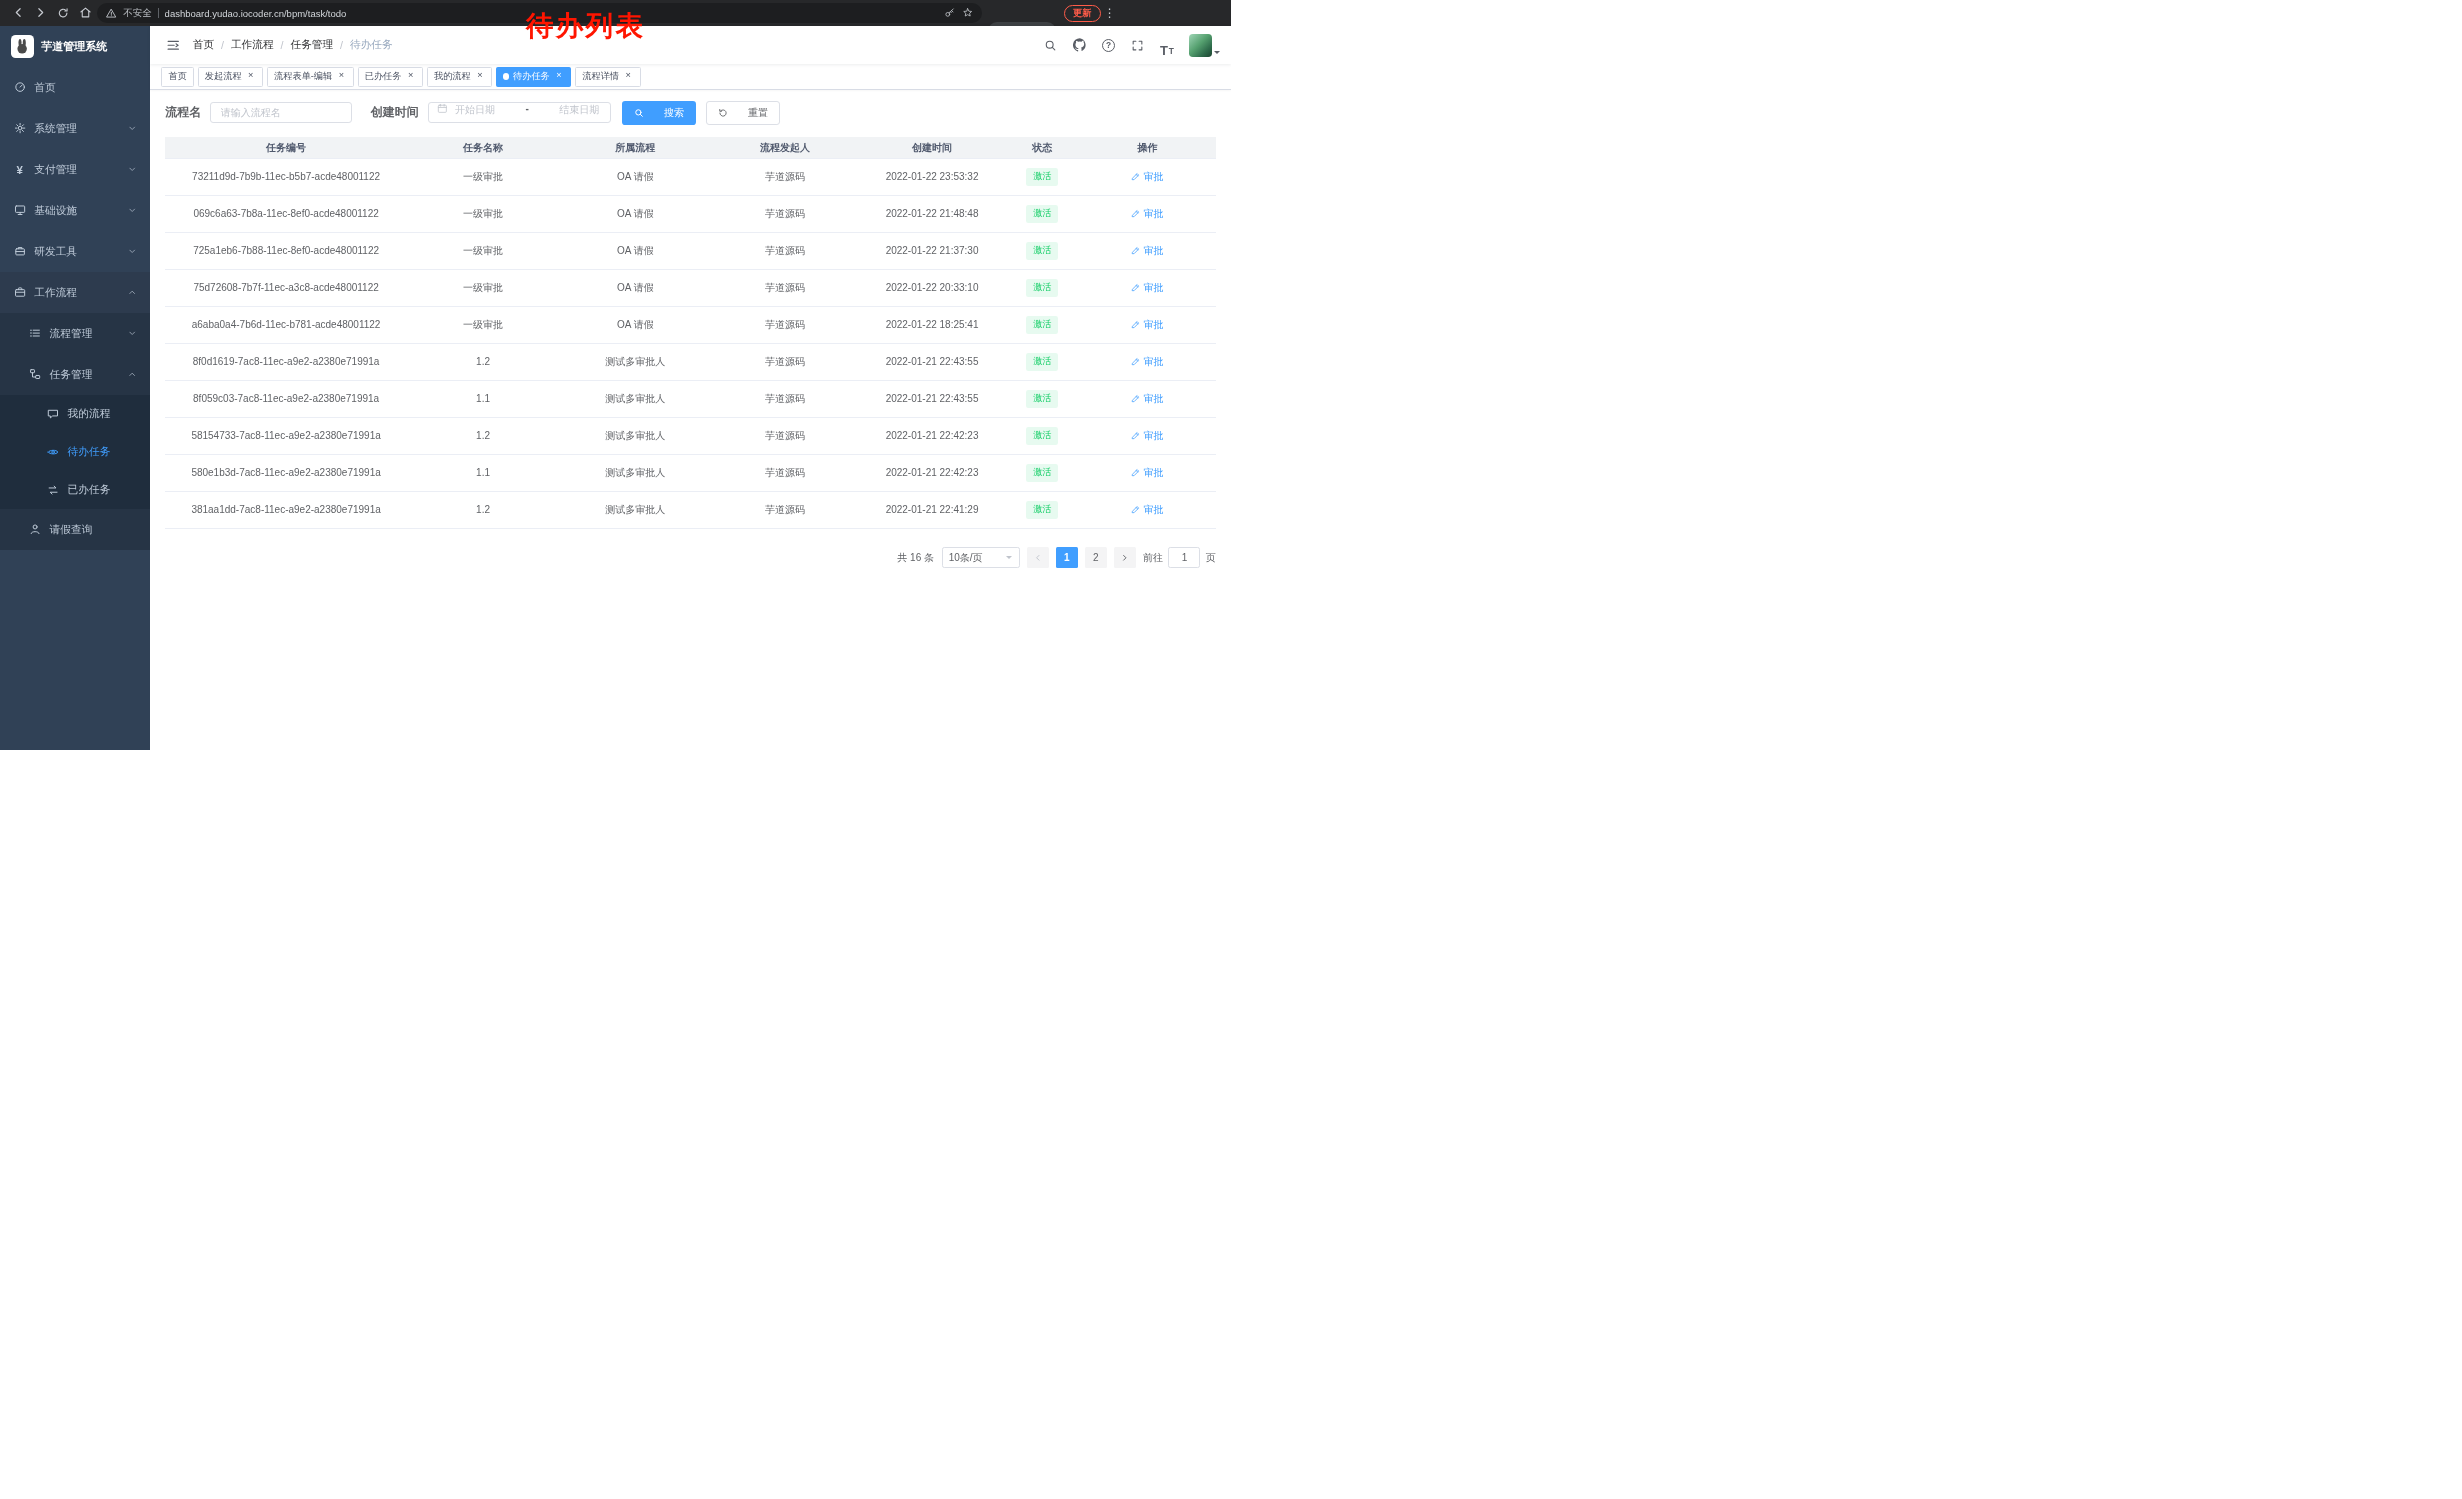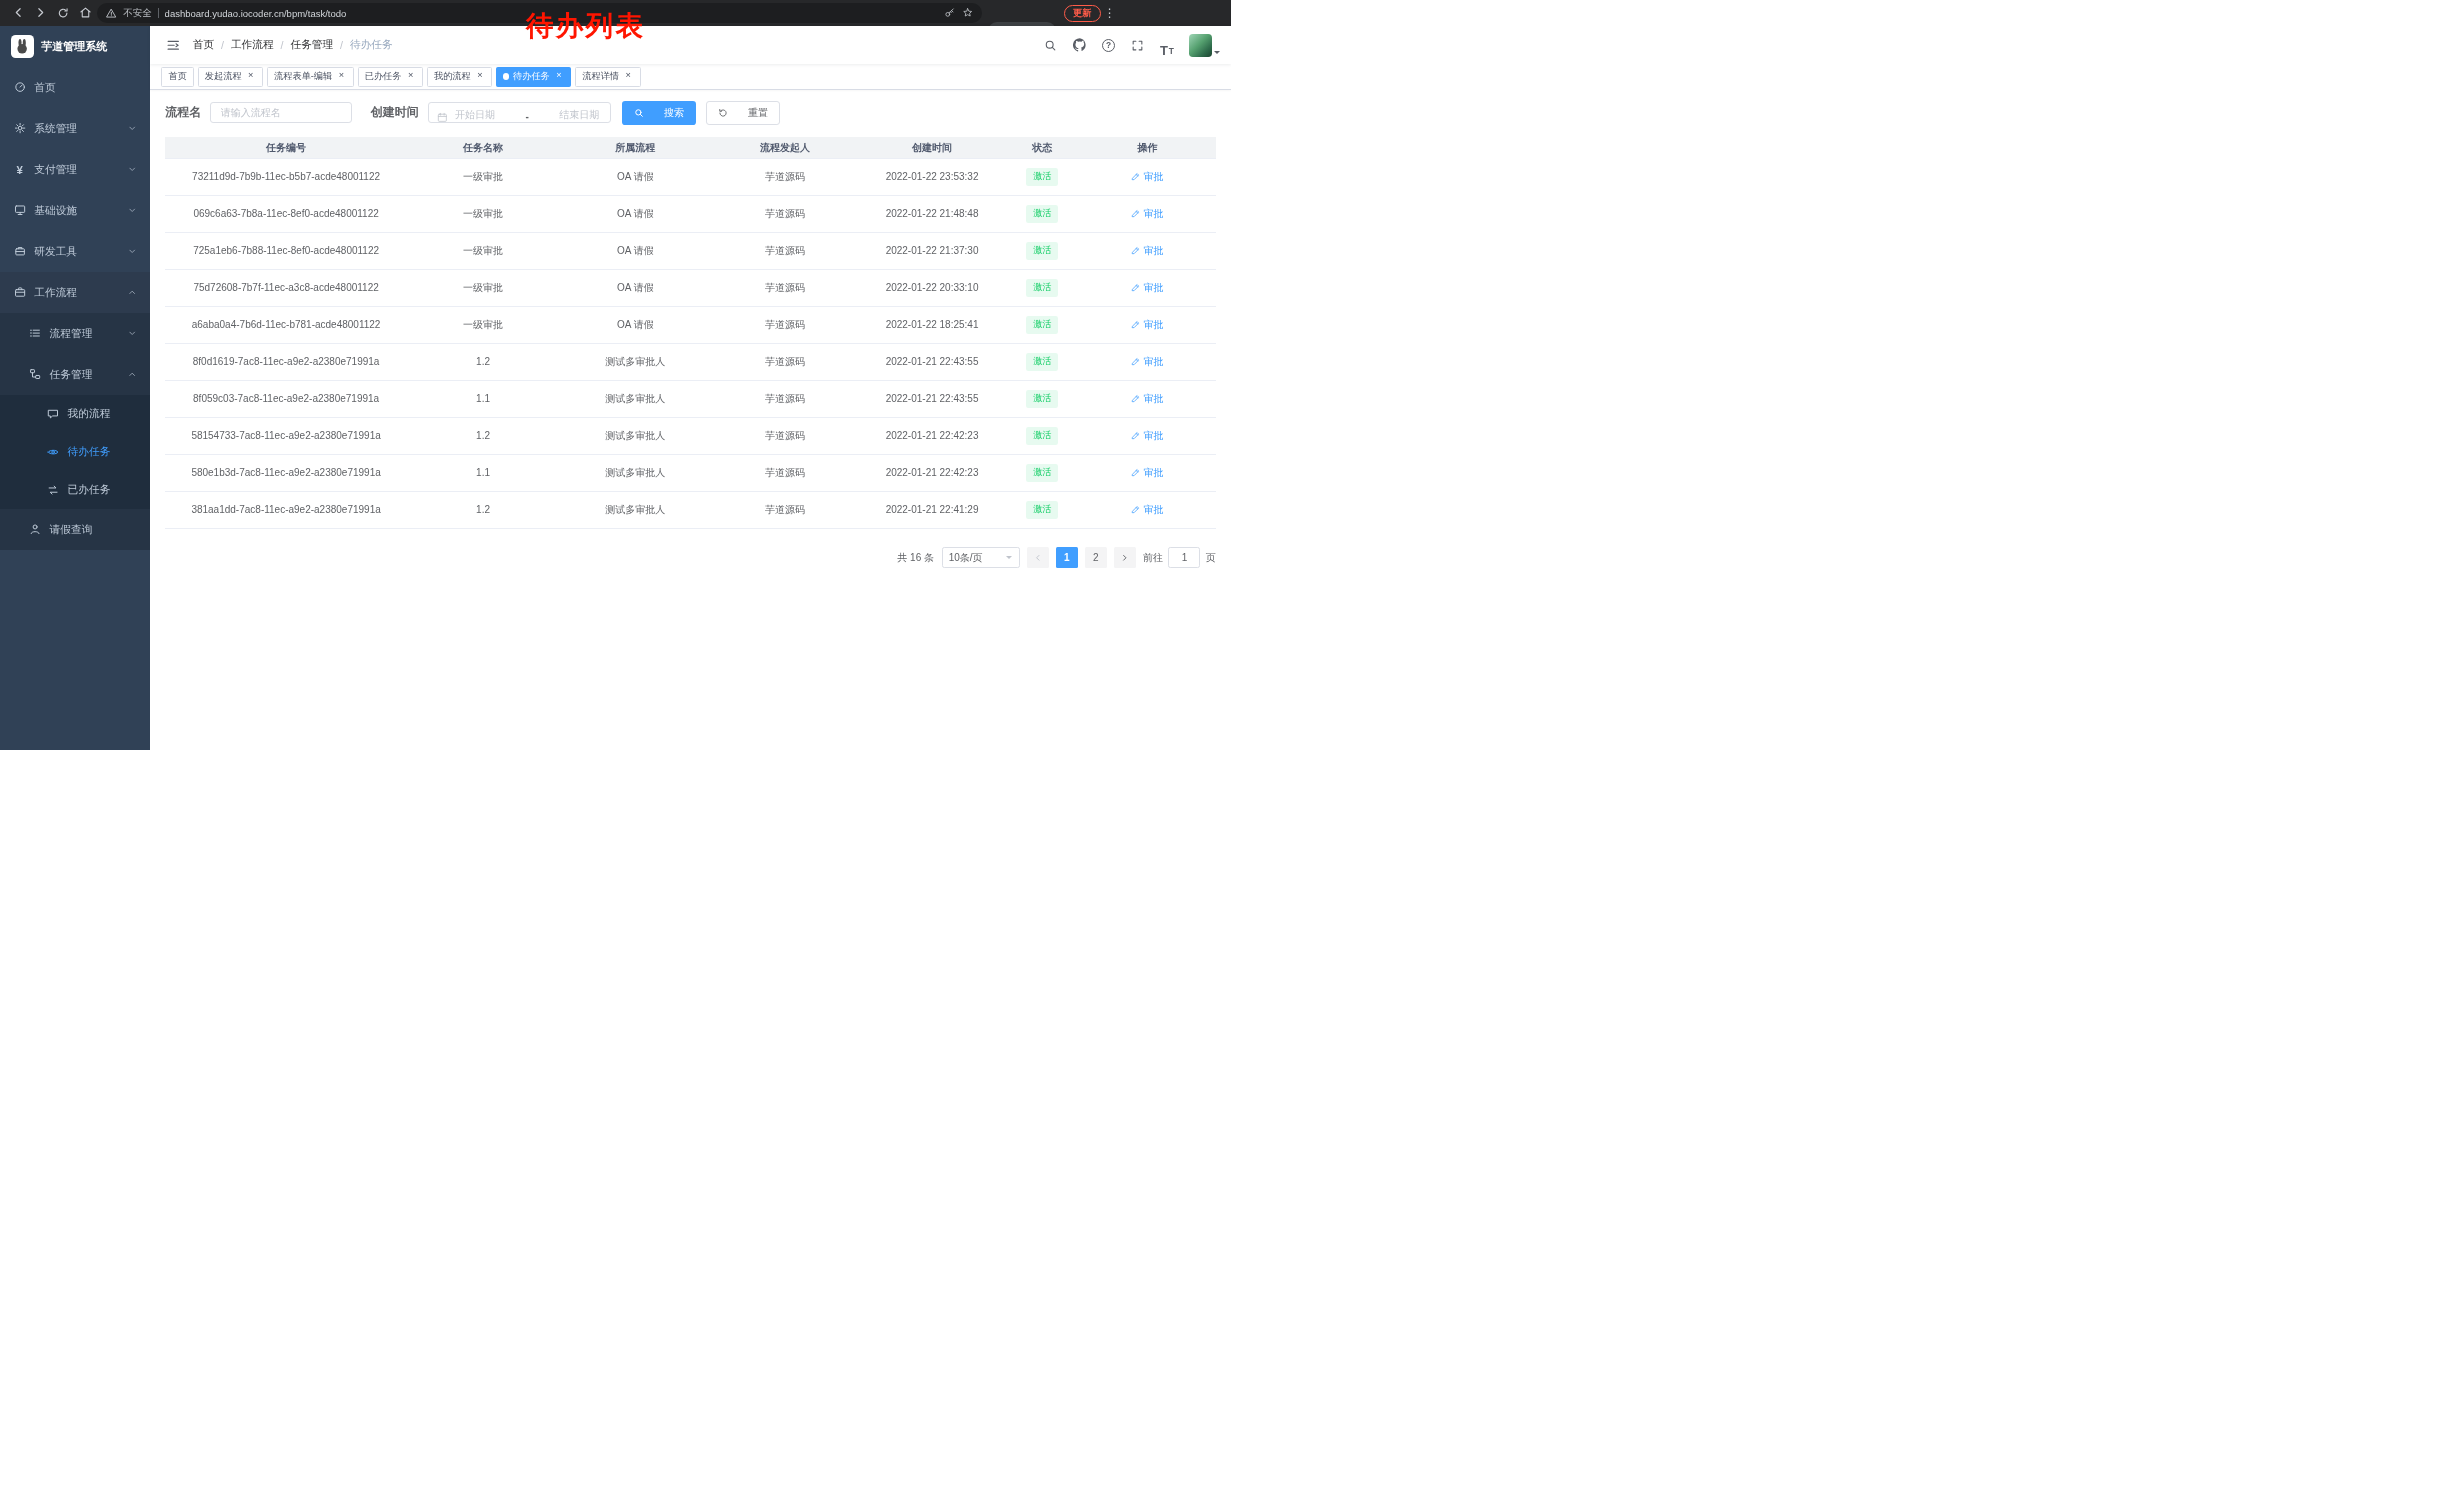--- a/index.html
+++ b/index.html
@@ -69,21 +69,21 @@
   .tag.active { background:var(--accent,#409eff); border-color:var(--accent,#409eff); color:#fff; }
   .tag-close { font-size:9.2px; width:10.7px; height:10.7px; line-height:9.2px; text-align:center; border-radius:50%; }
 
   
   .content { flex:1; padding:10.7px 15.3px 0; }
   .filter-row { display:flex; align-items:center; margin-bottom:12.2px; }
   .f-label { font-size:12px; font-weight:700; color:#606266; margin-right:9.2px; white-space:nowrap; }
   .ipt { height:21px; border:0.8px solid #dcdfe6; border-radius:3.1px; background:#fff; }
   .name-ipt { width:142px; padding:0 9.2px; font-size:10px; color:#606266; margin-right:18.3px; outline:none; font-family:inherit; }
   .name-ipt::placeholder { color:#c0c4cc; }
-  .range { width:183px; display:flex; align-items:flex-end; padding:0 7.6px; gap:4.6px; font-size:10px; margin-right:10.7px; cursor:pointer; }
+  .range { width:183px; display:flex; align-items:flex-start; padding:0 7.6px; gap:4.6px; font-size:10px; margin-right:10.7px; cursor:pointer; }
   .range .ph { color:#c0c4cc; }
   .range .ph.start { flex:1; text-align:left; padding-left:3.1px; }
   .range .ph.end { flex:1; text-align:right; padding-right:3.1px; }
   .range .sep { color:#606266; font-weight:700; }
   .cal-ic { color:#c0c4cc; flex-shrink:0; }
   .btn { height:24.4px; border-radius:3.1px; font-size:10px; display:inline-flex; align-items:center; gap:20px; padding:0 11.4px; cursor:pointer; border:0.8px solid transparent; white-space:nowrap; }
   .btn.primary { background:var(--accent,#409eff); color:#fff; margin-right:9.2px; }
   .btn.plain { background:#fff; border-color:#dcdfe6; color:#606266; }
 
   

